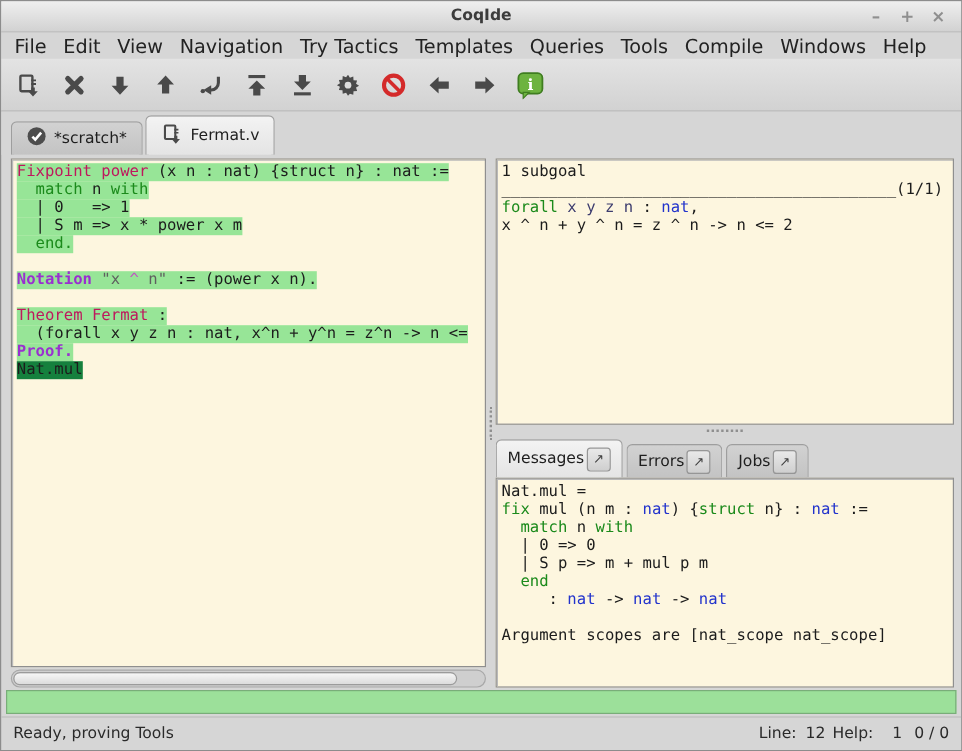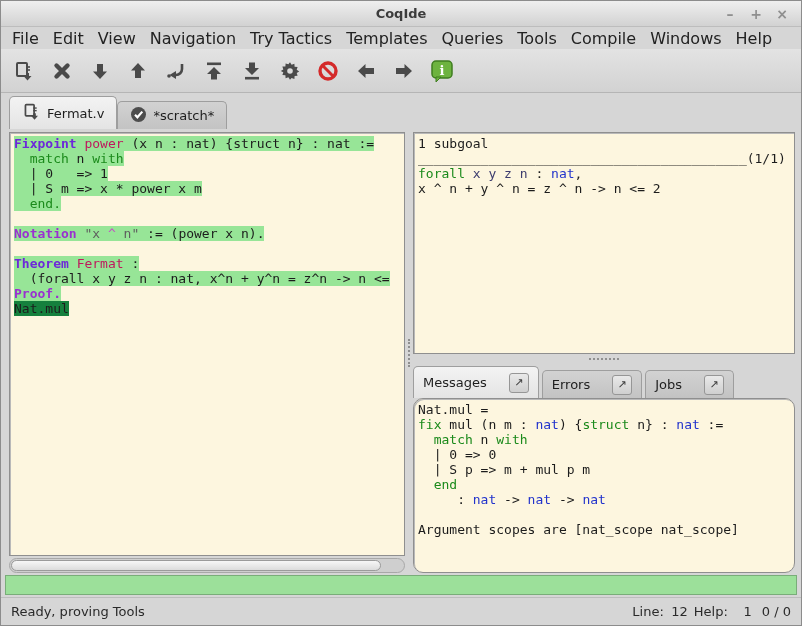--- a/index.html
+++ b/index.html
@@ -53,32 +53,32 @@
 
   .vsplit{width:8px;flex:0 0 8px;display:flex;align-items:center;justify-content:center;}
   .vdots{width:2px;height:28px;border-left:2px dotted #8f8f8f;}
 
   .right-col{flex:1;display:flex;flex-direction:column;min-height:0;}
   .goals-panel{height:222px;flex:0 0 222px;}
   .hsplit{height:10px;flex:0 0 10px;display:flex;align-items:center;justify-content:center;}
   .hdots{height:2px;width:30px;border-top:2px dotted #8f8f8f;}
 
   .msg-tabbar{height:34px;flex:0 0 34px;display:flex;align-items:flex-end;}
-  .msg-tab{display:flex;align-items:center;gap:22px;font-size:13px;color:#1e1e1e;
+  .msg-tab{display:flex;align-items:center;gap:2px;font-size:13px;color:#1e1e1e;
     border:1px solid #9e9e9e;border-bottom:none;border-radius:5px 5px 0 0;padding:0 9px;}
   .msg-tab.active{height:32px;background:linear-gradient(#f3f3f3,#e4e4e4);z-index:2;}
   .msg-tab.inactive{height:28px;background:linear-gradient(#d2d2d2,#c3c3c3);margin-left:3px;}
   .detach-btn{width:20px;height:20px;border:1px solid #969696;border-radius:3px;
     background:linear-gradient(#e9e9e9,#cfcfcf);font-size:11px;color:#3f3f3f;
     display:flex;align-items:center;justify-content:center;}
-  .messages-panel{flex:1;border-radius:10px;}
+  .messages-panel{flex:1;}
 
   
   .cl{min-height:15px;}
-  .kw1{color:#6d28d9;font-weight:bold;}
+  .kw1{color:#be185d;font-weight:normal;}
   .kw2{color:#9a30d0;font-weight:bold;}
   .id{color:#be185d;}
   .gal{color:#1b8a1b;}
   .sort{color:#2233cc;}
   .var{color:#3c3c6e;}
   .str{color:#5f5f5f;}
   .caret{color:#c44fc4;}
   .pl{color:#1c1c1c;}
   .bg-g{background:#97e597;}
   .bg-s{background:#15803d;}
@@ -214,35 +214,35 @@
           <svg width="24" height="24" viewBox="0 0 24 24">
             <rect x="2" y="2" width="20" height="17" rx="4" fill="#6db33f" stroke="#3f7d20" stroke-width="1.5"></rect>
             <polygon points="6,18 6,23 11,18" fill="#6db33f" stroke="#3f7d20" stroke-width="1"></polygon>
             <text x="12" y="16" text-anchor="middle" font-family="DejaVu Serif, serif" font-size="13" font-weight="bold" fill="#ffffff">i</text>
           </svg>
         </span>
     </button>
   </div>
 
   <div class="tabbar">
+    <div class="tab inactive">
+      <span><svg width="17" height="17" viewBox="0 0 17 17">
+            <circle cx="8.5" cy="8.5" r="7.5" fill="#4d4d4d"></circle>
+            <path d="M5 8.8 l2.4 2.5 L12.3 5.6" stroke="#ffffff" stroke-width="2.2" fill="none"></path>
+          </svg></span>
+      <span>*scratch*</span>
+    </div>
     <div class="tab active">
       <span><svg width="19" height="19" viewBox="0 0 22 22">
             <rect x="4" y="3" width="10" height="13" rx="1" fill="none" stroke="#4a4a4a" stroke-width="2"></rect>
             <line x1="13" y1="7" x2="17" y2="7" stroke="#4a4a4a" stroke-width="1.6"></line>
             <line x1="13" y1="10" x2="17" y2="10" stroke="#4a4a4a" stroke-width="1.6"></line>
             <polygon points="16,13 16,16 18.5,16 14.5,20.5 10.5,16 13,16 13,13" fill="#4a4a4a"></polygon>
           </svg></span>
       <span>Fermat.v</span>
-    </div>
-    <div class="tab inactive">
-      <span><svg width="17" height="17" viewBox="0 0 17 17">
-            <circle cx="8.5" cy="8.5" r="7.5" fill="#4d4d4d"></circle>
-            <path d="M5 8.8 l2.4 2.5 L12.3 5.6" stroke="#ffffff" stroke-width="2.2" fill="none"></path>
-          </svg></span>
-      <span>*scratch*</span>
     </div>
   </div>
 
   <div class="main">
 
     <div class="left-col">
       <div class="panel script-panel"><div class="cl"><span class="bg-g"><span class="kw1">Fixpoint</span><span class="pl"> </span><span class="id">power</span><span class="pl"> (x n : nat) {struct n} : nat :=</span></span></div><div class="cl"><span class="bg-g"><span class="pl">  </span><span class="gal">match</span><span class="pl"> n </span><span class="gal">with</span></span></div><div class="cl"><span class="bg-g"><span class="pl">  | 0   =&gt; 1</span></span></div><div class="cl"><span class="bg-g"><span class="pl">  | S m =&gt; x * power x m</span></span></div><div class="cl"><span class="bg-g"><span class="pl">  </span><span class="gal">end.</span></span></div><div class="cl"><span>&nbsp;</span></div><div class="cl"><span class="bg-g"><span class="kw2">Notation</span><span class="pl"> </span><span class="str">"x </span><span class="caret">^</span><span class="str"> n"</span><span class="pl"> := (power x n).</span></span></div><div class="cl"><span>&nbsp;</span></div><div class="cl"><span class="bg-g"><span class="kw1">Theorem</span><span class="pl"> </span><span class="id">Fermat</span><span class="pl"> :</span></span></div><div class="cl"><span class="bg-g"><span class="pl">  (forall x y z n : nat, x^n + y^n = z^n -&gt; n &lt;=</span></span></div><div class="cl"><span class="bg-g"><span class="kw2">Proof.</span></span></div><div class="cl"><span class="bg-s"><span class="pl">Nat.mul</span></span></div></div>
       <div class="hscroll">
         <div class="thumb"></div>
       </div>

